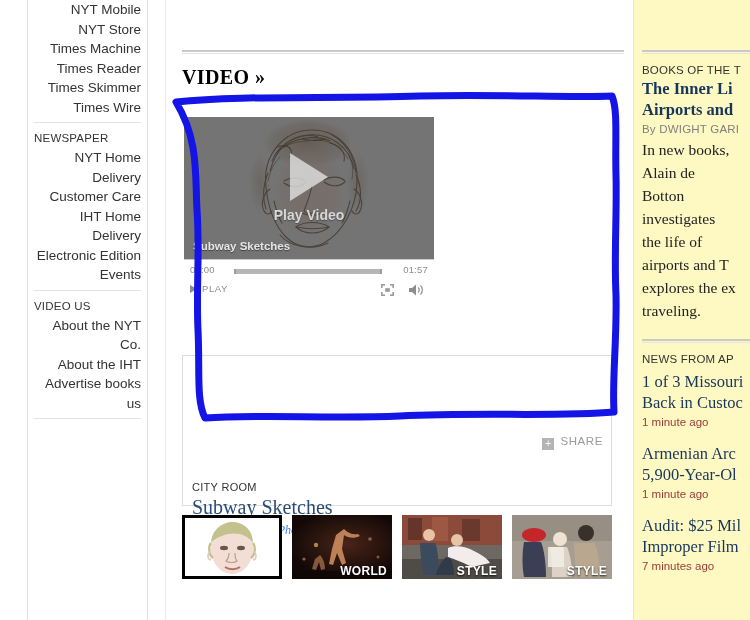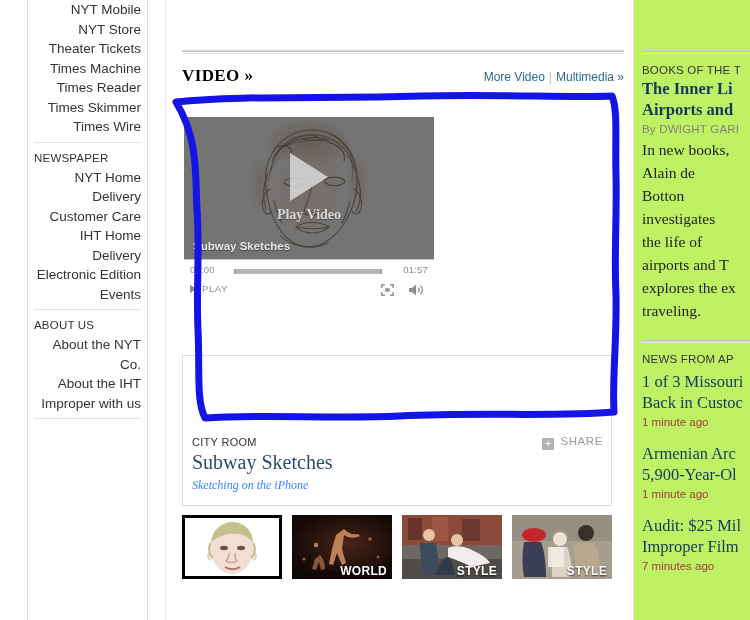--- a/index.html
+++ b/index.html
@@ -93,21 +93,21 @@
     border-top: 2px solid #c9c9c9;
     border-bottom: 1px solid #e3e3e3;
   }
   #video-header {
     position: absolute; left: 16px; top: 66px;
     width: 442px; height: 24px;
   }
   #video-title {
     font-family: "Liberation Serif", serif;
     font-weight: bold;
-    font-size: 17px;
+    font-size: 20px;
     color: #000000;
     letter-spacing: 0.4px;
     float: left;
     text-align: center;
   }
   #video-links {
     float: right;
     font-family: "Liberation Sans", sans-serif;
     font-size: 12px;
     color: #326891;
@@ -143,21 +143,21 @@
     pointer-events: none;
   }
   #play-tri {
     width: 0; height: 0;
     border-left: 38px solid rgba(228,228,228,0.78);
     border-top: 24px solid transparent;
     border-bottom: 24px solid transparent;
     margin: 0 auto 6px auto;
   }
   #play-caption {
-    font-family: Liberation Serif, serif;
+    font-family: Liberation Sans, sans-serif;
     font-weight: bold;
     font-size: 14px;
     color: #d8d8d8;
     text-shadow: 0 1px 1px rgba(0,0,0,0.35);
   }
   #stage-label {
     position: absolute; left: 9px; bottom: 7px;
     font-family: "Liberation Sans", sans-serif;
     font-weight: bold;
     font-size: 11.5px;
@@ -215,20 +215,21 @@
     width: 430px; height: 151px;
     border: 1px solid #dcdcdc;
     background: #ffffff;
   }
   #story-inner { position: absolute; left: 9px; top: 79px; right: 9px; }
   #kicker {
     font-family: "Liberation Sans", sans-serif;
     font-size: 11px; color: #333333;
     letter-spacing: 0.3px;
     line-height: 15px;
+    margin-top: 45px;
   }
   #story-title {
     font-family: "Liberation Serif", serif;
     font-size: 20px;
     color: #2a4d77;
     line-height: 25px;
     cursor: pointer;
   }
   #story-sub {
     font-family: "Liberation Serif", serif;
@@ -280,21 +281,21 @@
   #t0 { left: 0px; background: #ffffff; }
   #t1 { left: 110px; background: radial-gradient(ellipse 60px 34px at 55% 45%, #4a2418 0%, #2a150e 55%, #120807 100%); }
   #t2 { left: 220px; background: linear-gradient(180deg, #7d4a3d 0%, #9b6550 38%, #5e5a56 100%); }
   #t3 { left: 330px; background: linear-gradient(180deg, #b9b0a4 0%, #968d82 55%, #6f6860 100%); }
 
   
   #right-col {
     position: absolute; left: 633px; top: 0px;
     width: 117px; height: 620px;
     border-left: 1px solid #e2e2e2;
-    background: #bef264;
+    background: #fef9c3;
     overflow: hidden;
   }
   #right-inner { position: absolute; left: 8px; top: 0; width: 200px; }
   .rc-rule {
     margin: 0 0 0 0;
     width: 109px;
     height: 4px;
     border-top: 2px solid #c9c9c9;
     border-bottom: 1px solid #e3e3e3;
   }
@@ -358,45 +359,44 @@
 </head>
 <body>
 
 <div id="page">
 
   <div id="sidebar">
 
     <div>
       <a class="side-link">NYT Mobile</a>
       <a class="side-link">NYT Store</a>
-      <a class="side-link">Theater Tickets</a>
       <a class="side-link">Times Machine</a>
       <a class="side-link">Times Reader</a>
       <a class="side-link">Times Skimmer</a>
       <a class="side-link">Times Wire</a>
     </div>
 
     <hr class="side-rule">
 
     <div>
       <div class="side-head">NEWSPAPER</div>
       <a class="side-link">NYT Home Delivery</a>
       <a class="side-link">Customer Care</a>
       <a class="side-link">IHT Home Delivery</a>
       <a class="side-link">Electronic Edition</a>
       <a class="side-link">Events</a>
     </div>
 
     <hr class="side-rule">
 
     <div>
-      <div class="side-head">ABOUT US</div>
+      <div class="side-head">VIDEO US</div>
       <a class="side-link">About the NYT Co.</a>
       <a class="side-link">About the IHT</a>
-      <a class="side-link">Improper with us</a>
+      <a class="side-link">Advertise books us</a>
     </div>
 
     <hr class="side-rule">
   </div>
 
   <div id="top-strip">
     <div class="hl-row" style="margin-top:-6px;">
       <span class="bullet">·</span><span>Ford Posts Another Profitable Quarter</span>
     </div>
     <div class="hl-row" style="margin-top:3px;">
@@ -404,23 +404,20 @@
       <span class="hl-time">8:00 AM E</span>
     </div>
   </div>
   <div id="top-strip-rule"></div>
 
   <div id="main-col">
     <div id="main-toprule"></div>
 
     <div id="video-header">
       <div id="video-title">VIDEO »</div>
-      <div id="video-links">
-        <a>More Video</a><span class="sep">|</span><a>Multimedia »</a>
-      </div>
     </div>
   </div>
 
   <div id="player-wrap">
     <div id="video-stage">
       <div id="sketch-art">
         <svg width="250" height="142" viewBox="0 0 250 142" xmlns="http://www.w3.org/2000/svg">
           <g fill="none" stroke="#3d3429" stroke-width="1.1" opacity="0.75" stroke-linecap="round">
             <path d="M82 70 C78 38, 100 14, 126 13 C154 12, 175 34, 173 66 C172 92, 158 116, 140 126 C126 133, 112 130, 102 120 C90 108, 84 90, 82 70 Z"></path>
             <path d="M86 54 C92 32, 104 20, 124 18 C146 16, 166 30, 170 52"></path>

